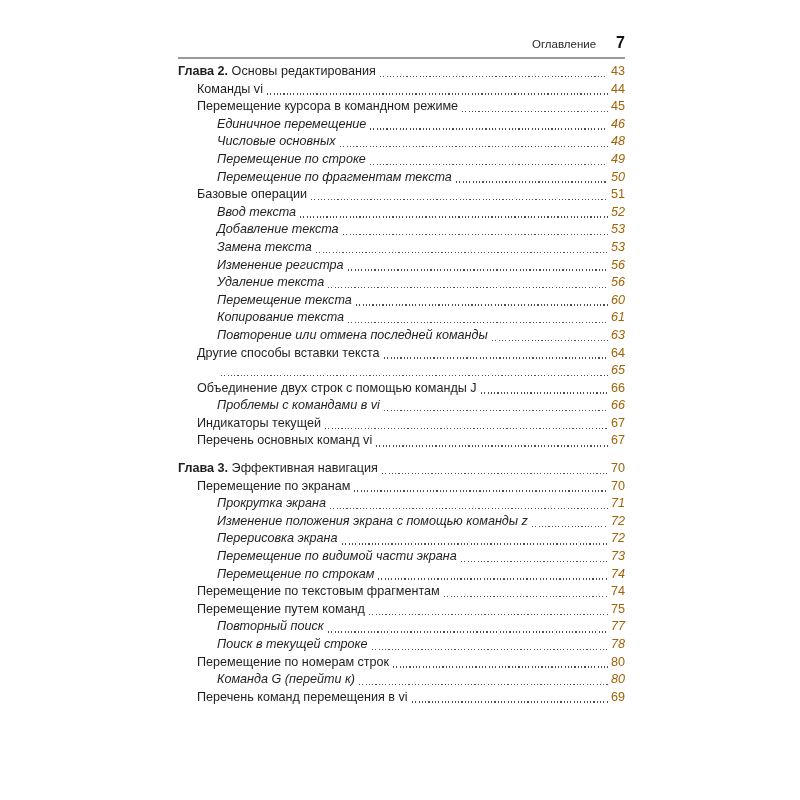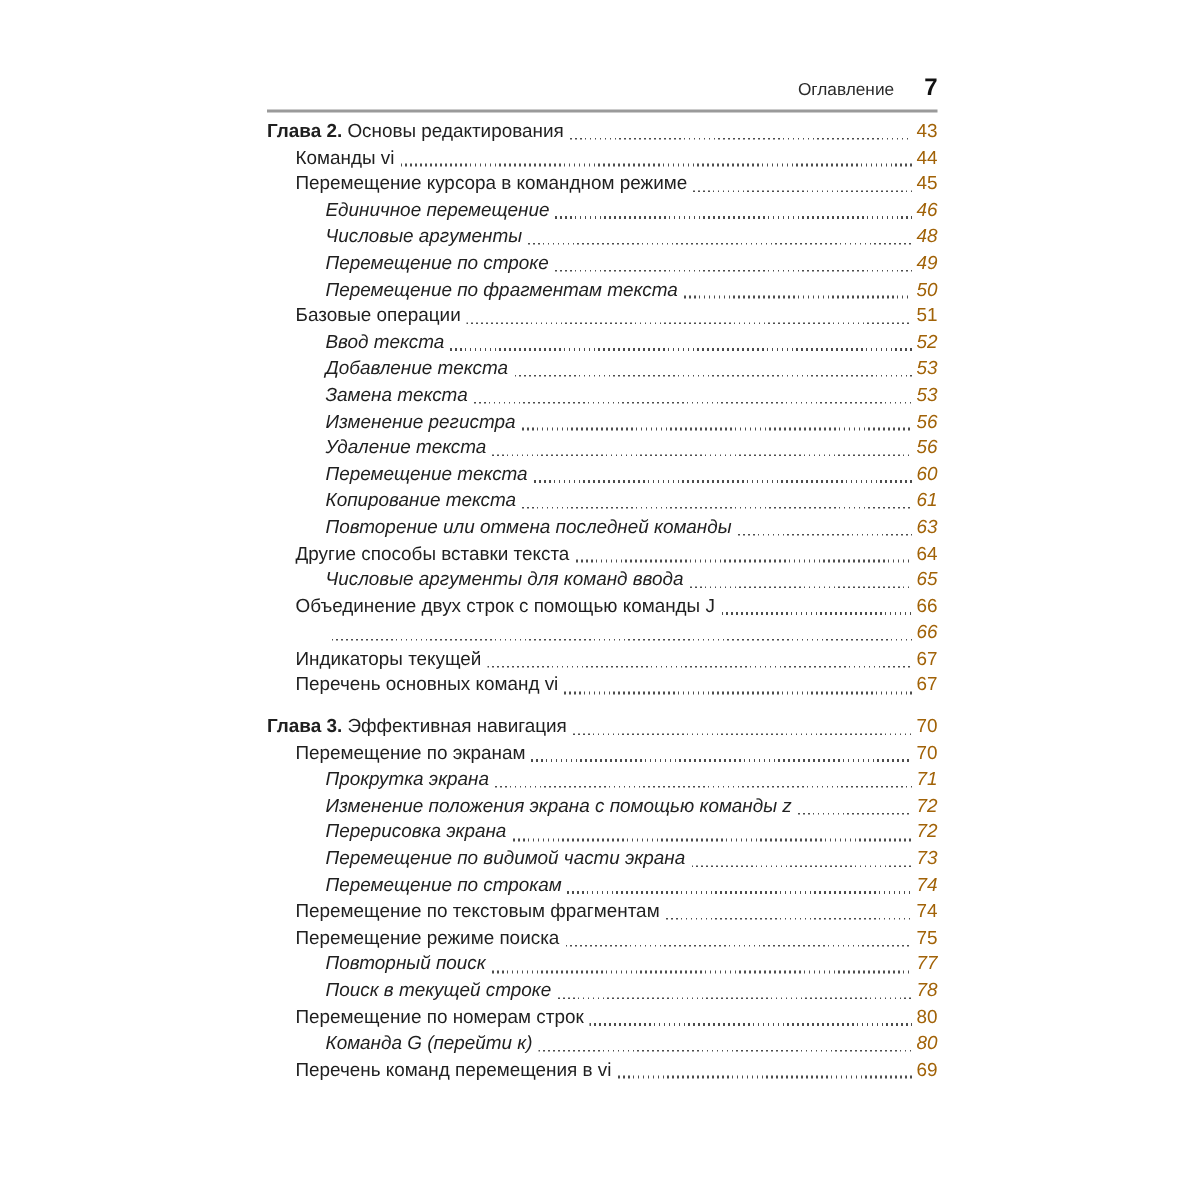--- a/index.html
+++ b/index.html
@@ -8,21 +8,21 @@
     background: #ffffff;
     width: 800px;
     height: 800px;
     font-family: "Liberation Sans", sans-serif;
     color: #1f1f1f;
     -webkit-font-smoothing: antialiased;
   }
   .page {
     position: absolute;
     left: 178px;
-    top: 50px;
+    top: 34px;
     width: 447px;
     text-align: right;
   }
   .pagehead {
     display: flex;
     justify-content: flex-end;
     align-items: baseline;
     gap: 20px;
     border-bottom: 2px solid #9a9a9a;
     padding-bottom: 5px;
@@ -97,21 +97,21 @@
           <span class="t">Перемещение курсора в командном режиме</span>
           <span class="leader"></span>
           <span class="pg">45</span>
         </div>
         <div class="row level-2">
           <span class="t">Единичное перемещение</span>
           <span class="leader"></span>
           <span class="pg">46</span>
         </div>
         <div class="row level-2">
-          <span class="t">Числовые аргументы</span>
+          <span class="t">Числовые основных</span>
           <span class="leader"></span>
           <span class="pg">48</span>
         </div>
         <div class="row level-2">
           <span class="t">Перемещение по строке</span>
           <span class="leader"></span>
           <span class="pg">49</span>
         </div>
         <div class="row level-2">
           <span class="t">Перемещение по фрагментам текста</span>
@@ -162,30 +162,30 @@
           <span class="t">Повторение или отмена последней команды</span>
           <span class="leader"></span>
           <span class="pg">63</span>
         </div>
         <div class="row level-1">
           <span class="t">Другие способы вставки текста</span>
           <span class="leader"></span>
           <span class="pg">64</span>
         </div>
         <div class="row level-2">
-          <span class="t">Числовые аргументы для команд ввода</span>
           <span class="leader"></span>
           <span class="pg">65</span>
         </div>
         <div class="row level-1">
           <span class="t">Объединение двух строк с помощью команды J</span>
           <span class="leader"></span>
           <span class="pg">66</span>
         </div>
         <div class="row level-2">
+          <span class="t">Проблемы с командами в vi</span>
           <span class="leader"></span>
           <span class="pg">66</span>
         </div>
         <div class="row level-1">
           <span class="t">Индикаторы текущей</span>
           <span class="leader"></span>
           <span class="pg">67</span>
         </div>
         <div class="row level-1">
           <span class="t">Перечень основных команд vi</span>
@@ -228,21 +228,21 @@
           <span class="t">Перемещение по строкам</span>
           <span class="leader"></span>
           <span class="pg">74</span>
         </div>
         <div class="row level-1">
           <span class="t">Перемещение по текстовым фрагментам</span>
           <span class="leader"></span>
           <span class="pg">74</span>
         </div>
         <div class="row level-1">
-          <span class="t">Перемещение режиме поиска</span>
+          <span class="t">Перемещение путем команд</span>
           <span class="leader"></span>
           <span class="pg">75</span>
         </div>
         <div class="row level-2">
           <span class="t">Повторный поиск</span>
           <span class="leader"></span>
           <span class="pg">77</span>
         </div>
         <div class="row level-2">
           <span class="t">Поиск в текущей строке</span>

